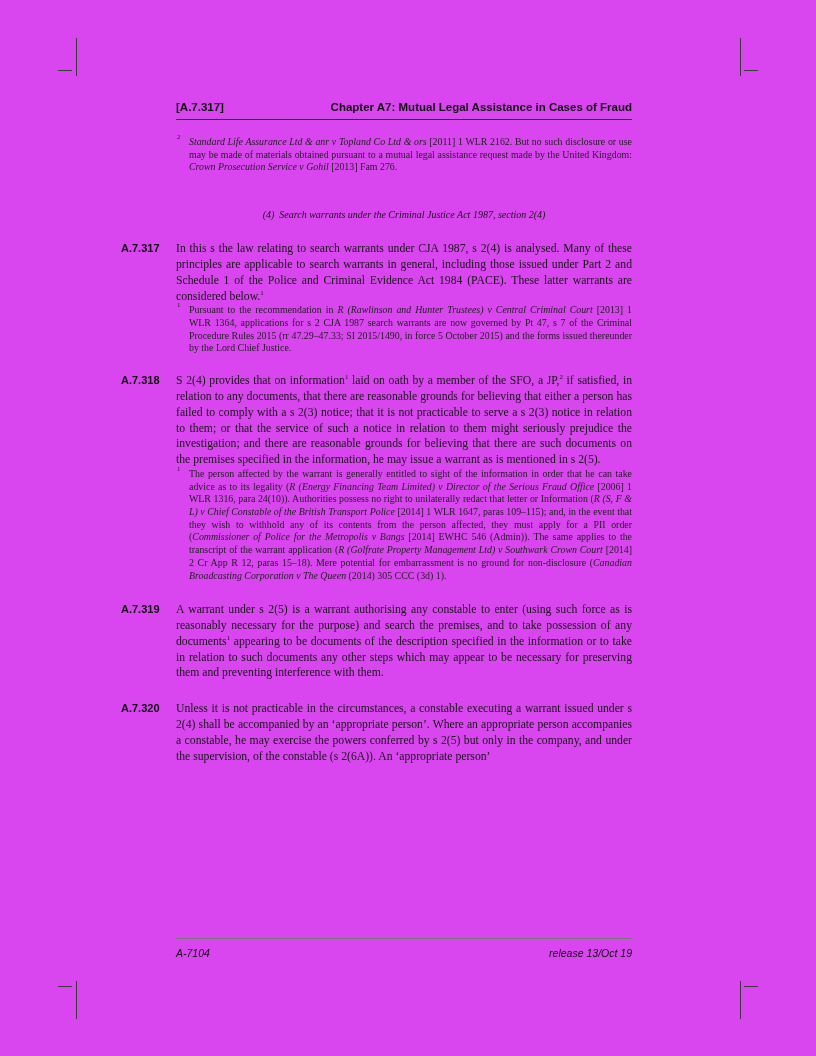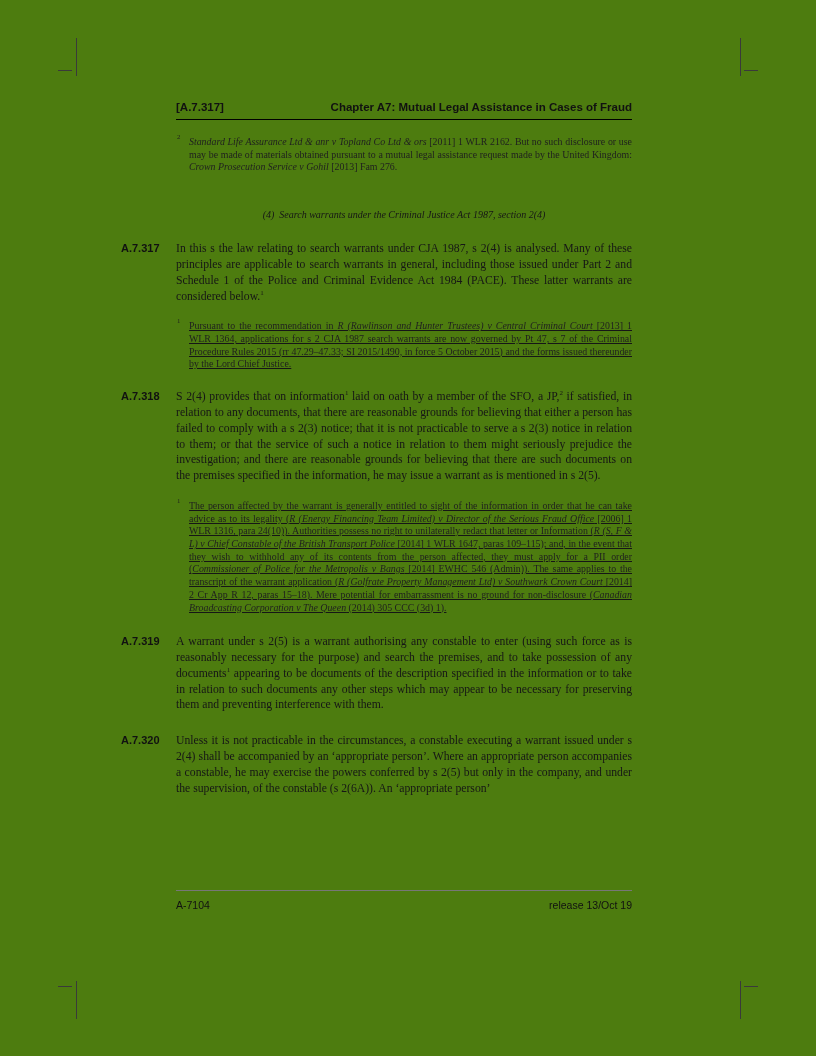--- a/index.html
+++ b/index.html
@@ -1,20 +1,20 @@
 <!DOCTYPE html>
 <html lang="en"><head>
 <meta charset="utf-8">
 <style>
   * { box-sizing: border-box; }
   html, body { margin: 0; padding: 0; background: #ffffff; }
   .page {
     position: relative;
     width: 816px; height: 1056px;
-    background: #4d7c0f;
+    background: #d946ef;
     color: #1a1a1a;
     font-family: "Liberation Serif", "DejaVu Serif", serif;
     overflow: hidden;
     margin: 0 auto;
   }
   .content { position: absolute; left: 176px; top: 0; width: 456px; }
 
   .page-header {
     display: flex; justify-content: space-between; align-items: baseline;
     margin-top: 101px;
@@ -48,27 +48,27 @@
   }
   .para.gap-lg { margin-top: 20px; }
   .para-label {
     position: absolute; left: -55px; top: 2px;
     font-family: "Liberation Sans", "DejaVu Sans", sans-serif;
     font-weight: bold; font-size: 11px; line-height: 1; color: #111;
     text-align: center;
   }
   .para-body sup { font-size: 7px; }
   sup { line-height: 0; }
-  .para-footnotes { margin-top: 16px; text-decoration: underline; }
+  .para-footnotes { margin-top: 0; }
   .para-footnotes .footnote + .footnote { margin-top: 1px; }
 
   .page-footer {
-    position: absolute; left: 176px; top: 890px; width: 456px;
+    position: absolute; left: 176px; top: 938px; width: 456px;
     font-family: "Liberation Sans", "DejaVu Sans", sans-serif;
-    font-size: 10.5px; color: #111;
+    font-size: 10.5px; color: #111; font-style: italic;
   }
   .footer-rule { border: 0; border-top: 1px solid #777; margin: 0 0 8px 0; }
   .footer-row { display: flex; justify-content: space-between; }
 
   .crop { position: absolute; background: #3a3a3a; }
   .crop.v { width: 1px; height: 38px; }
   .crop.h { width: 14px; height: 1px; }
 </style>
 </head>
 <body>

